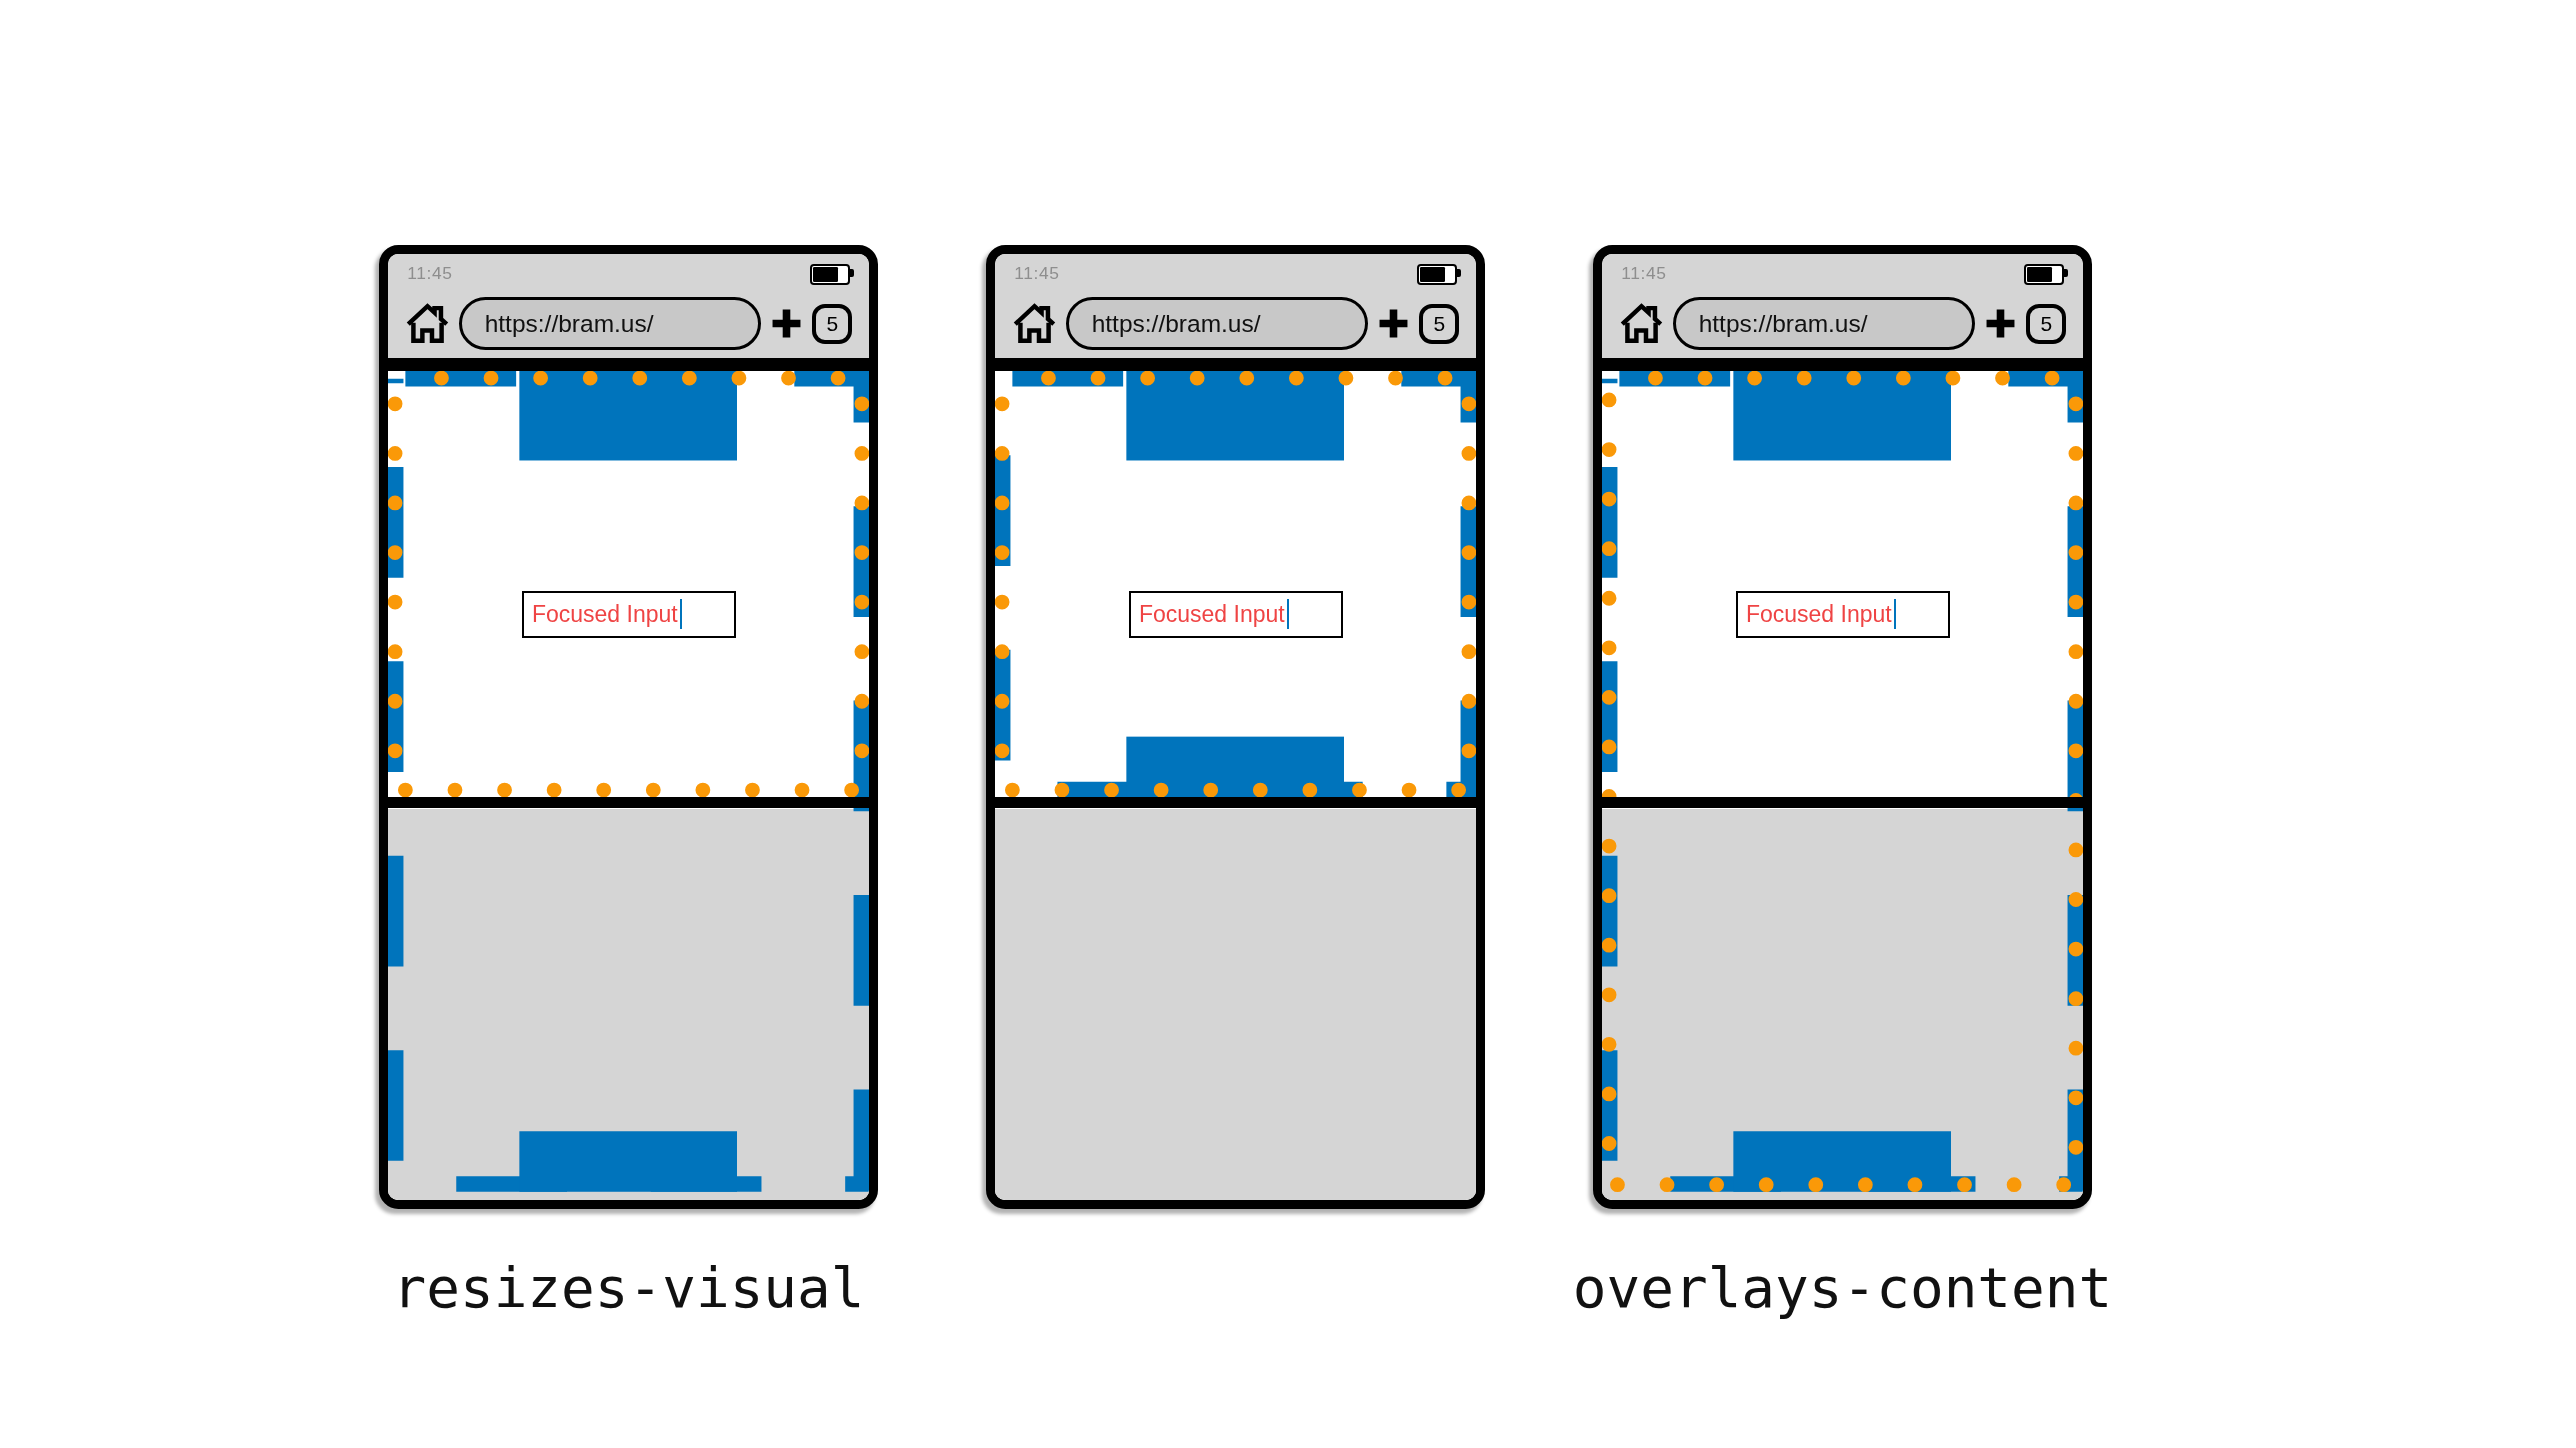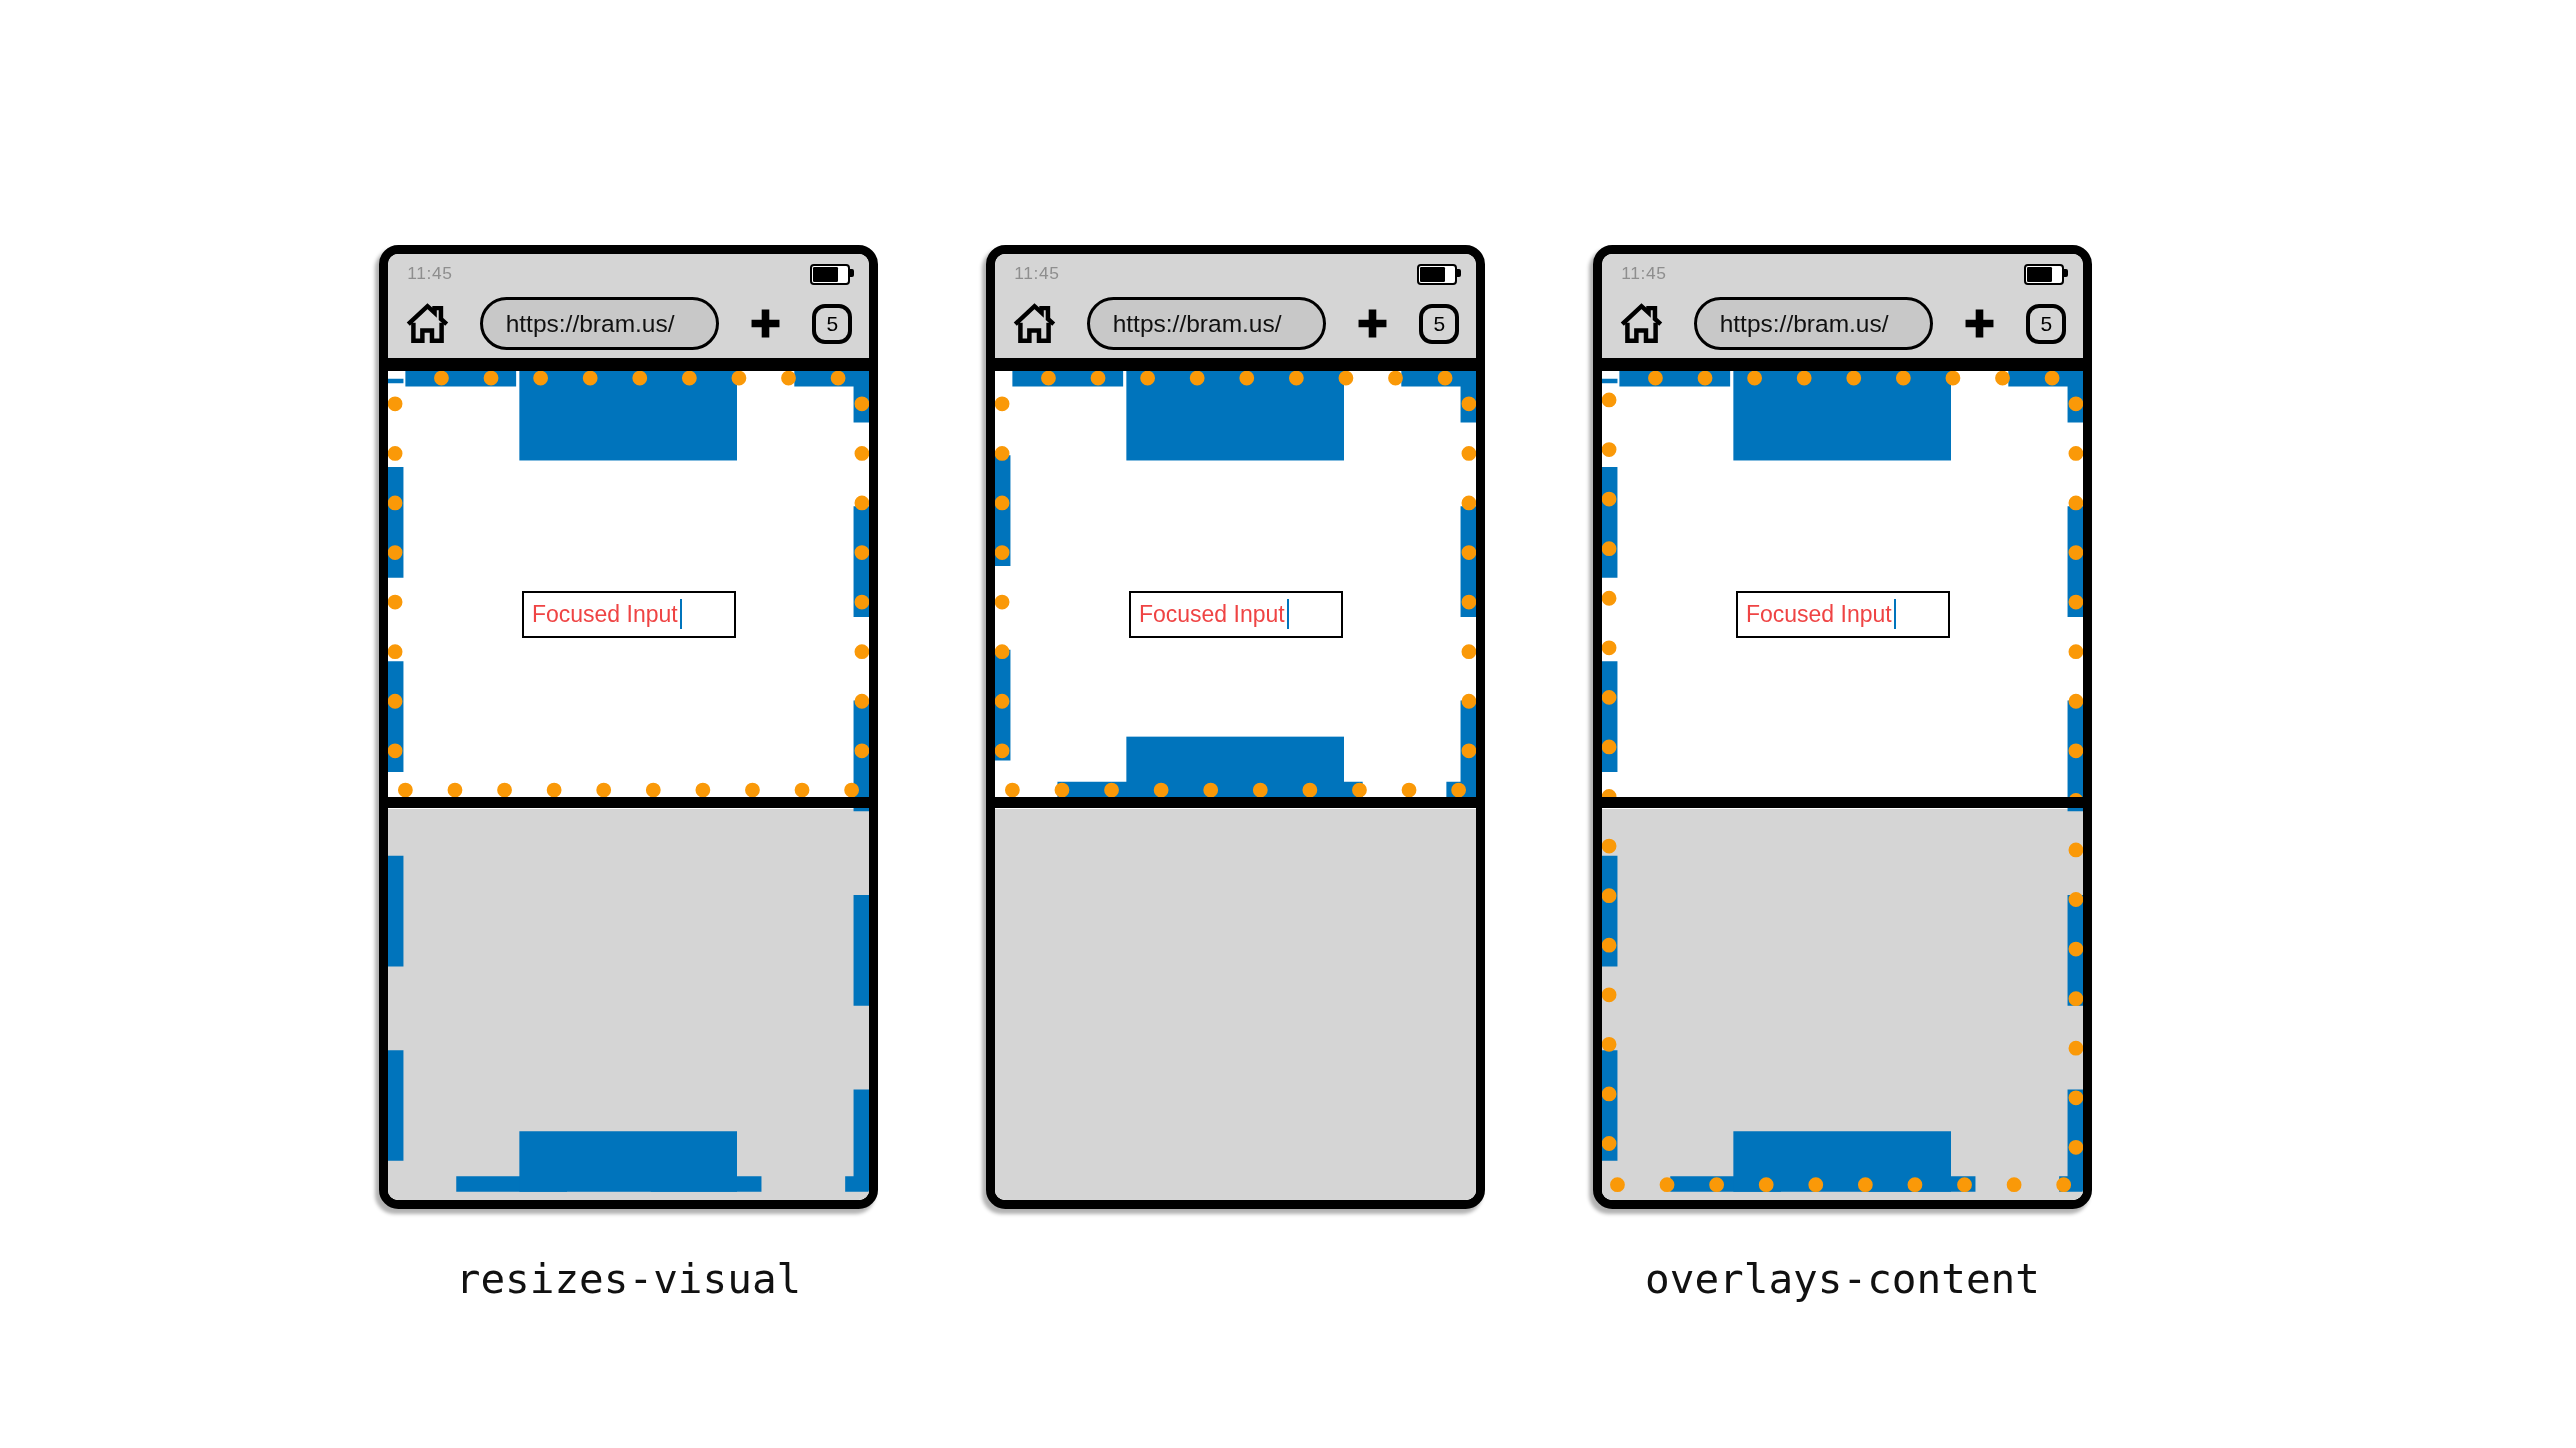--- a/index.html
+++ b/index.html
@@ -18,21 +18,21 @@
     height:32px;background:#d5d5d5;flex:0 0 auto;
     display:flex;align-items:center;justify-content:space-between;
     padding:3.9px 19.3px 0 19.3px;
   }
   .status-time{font-size:17.4px;color:#8e8e8e;letter-spacing:0.6px;}
   .battery{position:relative;width:36px;height:16.7px;border:2.6px solid #000;border-radius:3.9px;background:#fff;margin-top:1.3px;}
   .battery::after{content:"";position:absolute;right:-6.4px;top:3.2px;width:3.9px;height:7.7px;background:#000;border-radius:0 1.9px 1.9px 0;}
   .battery-fill{position:absolute;left:1.3px;top:1.3px;bottom:1.3px;width:24.5px;background:#000;border-radius:1.3px;}
   .toolbar{
     height:68px;background:#d5d5d5;flex:0 0 auto;
-    display:flex;align-items:center;gap:30px;padding:0 16.7px;
+    display:flex;align-items:center;gap:9px;padding:0 16.7px;
   }
   .home-btn{flex:0 0 auto;display:flex;background:none;border:none;padding:0;}
   .url-bar{
     flex:1 1 auto;height:53px;box-sizing:border-box;
     background:#c8c8c8;border:3.9px solid #000;border-radius:28px;
     display:flex;align-items:center;padding-left:23px;
   }
   .url-text{font-size:24.5px;color:#111;}
   .plus-btn{flex:0 0 auto;display:flex;background:none;border:none;padding:0;}
   .tabs-btn{
@@ -49,21 +49,21 @@
   .input-box{
     position:absolute;left:50%;top:220px;transform:translateX(-50%);
     width:214px;height:47px;box-sizing:border-box;background:#fff;
     border:2.6px solid #000;z-index:5;
     display:flex;align-items:center;padding-left:8.4px;
   }
   .input-text{font-size:23px;color:#ef4444;white-space:nowrap;}
   .caret{display:inline-block;width:2.6px;height:30px;background:#0074BC;margin-left:1.9px;}
   .phone-label{
     margin-top:46px;font-family:"DejaVu Sans Mono", monospace;
-    font-size:41px;color:#111;white-space:nowrap;
+    font-size:56px;color:#111;white-space:nowrap;
   }
 </style>
 </head>
 <body>
 
   <div class="phone-col" style="left: 425px;">
     <div class="phone">
 
       <div class="status-bar">
         <span class="status-time">11:45</span>

